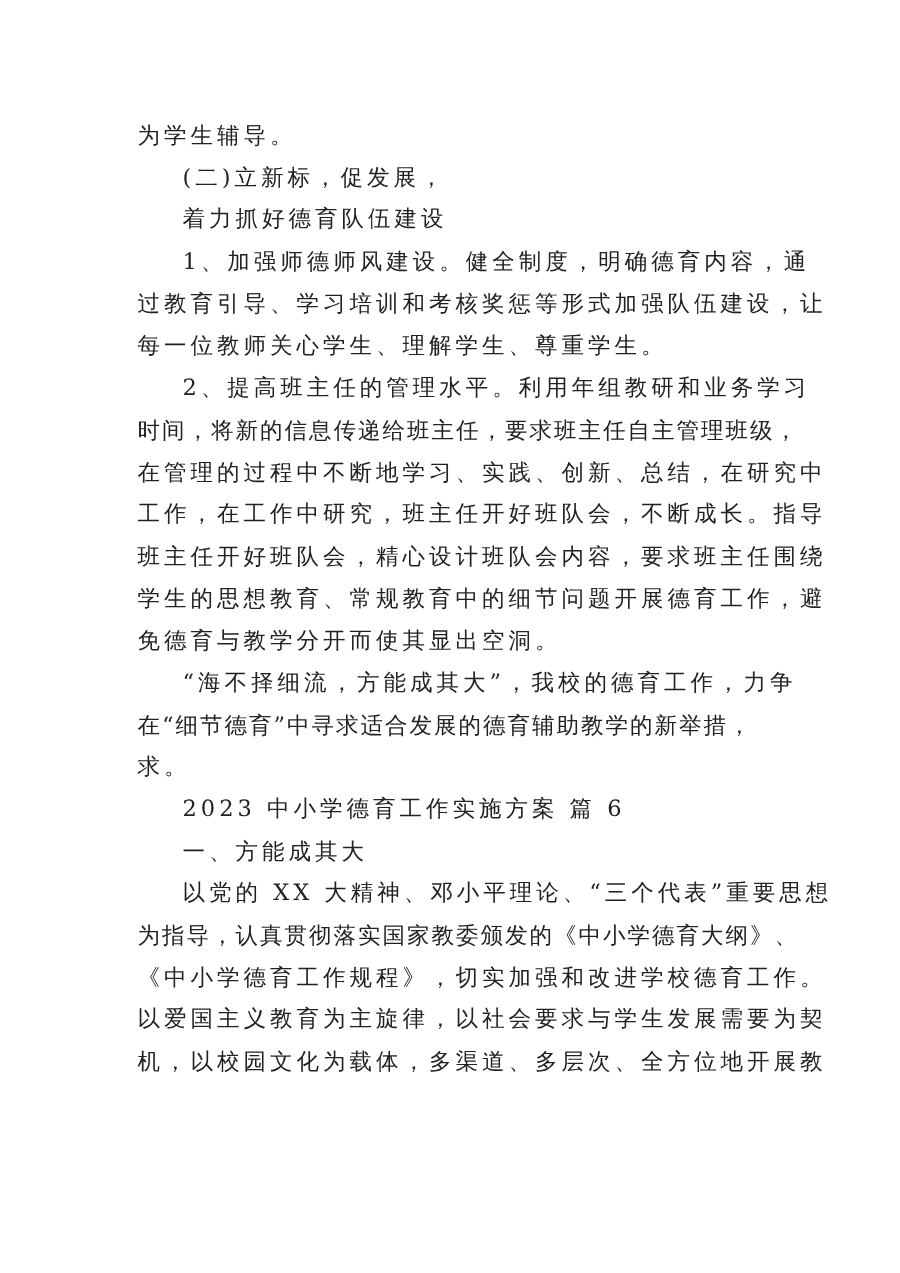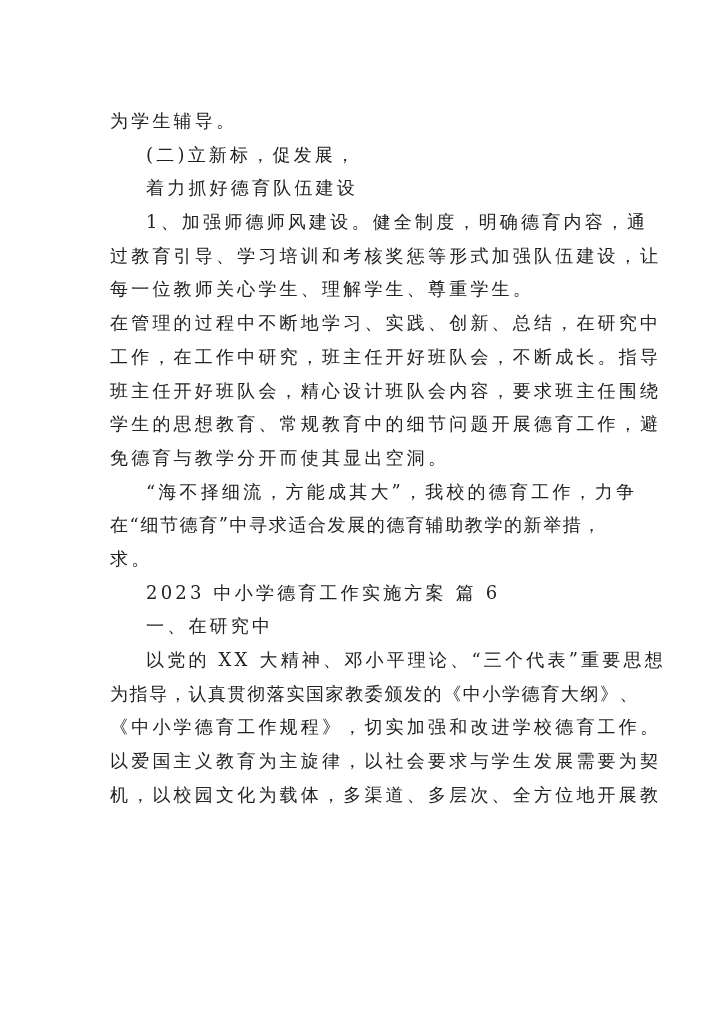--- a/index.html
+++ b/index.html
@@ -11,21 +11,21 @@
       width: 720px;
       height: 1018px;
       position: relative;
       overflow: hidden;
       font-family: "DejaVu Serif", "Liberation Serif", serif;
       color: #1a1a1a;
     }
     .page {
       position: absolute;
       left: 110px;
-      top: 104px;
+      top: 92px;
       width: 500px;
     }
     .line {
       height: 33.7px;
       line-height: 33.7px;
       font-size: 18px;
       letter-spacing: 3.2px;
       white-space: nowrap;
       color: #222222;
     }
@@ -35,28 +35,30 @@
 </head>
 <body>
 
 <div class="page">
   <div class="line">为学生辅导。</div>
   <div class="line indent">(二)立新标，促发展，</div>
   <div class="line indent">着力抓好德育队伍建设</div>
   <div class="line indent">1、加强师德师风建设。健全制度，明确德育内容，通</div>
   <div class="line">过教育引导、学习培训和考核奖惩等形式加强队伍建设，让</div>
   <div class="line">每一位教师关心学生、理解学生、尊重学生。</div>
+  <div class="line indent">2、提高班主任的管理水平。利用年组教研和业务学习</div>
+  <div class="line tight">时间，将新的信息传递给班主任，要求班主任自主管理班级，</div>
   <div class="line">在管理的过程中不断地学习、实践、创新、总结，在研究中</div>
   <div class="line">工作，在工作中研究，班主任开好班队会，不断成长。指导</div>
   <div class="line">班主任开好班队会，精心设计班队会内容，要求班主任围绕</div>
   <div class="line">学生的思想教育、常规教育中的细节问题开展德育工作，避</div>
   <div class="line">免德育与教学分开而使其显出空洞。</div>
   <div class="line indent">“海不择细流，方能成其大”，我校的德育工作，力争</div>
   <div class="line tight">在“细节德育”中寻求适合发展的德育辅助教学的新举措，</div>
   <div class="line">求。</div>
   <div class="line indent">2023 中小学德育工作实施方案 篇 6</div>
-  <div class="line indent">一、在研究中</div>
+  <div class="line indent">一、方能成其大</div>
   <div class="line indent">以党的 XX 大精神、邓小平理论、“三个代表”重要思想</div>
   <div class="line tight">为指导，认真贯彻落实国家教委颁发的《中小学德育大纲》、</div>
   <div class="line">《中小学德育工作规程》，切实加强和改进学校德育工作。</div>
   <div class="line">以爱国主义教育为主旋律，以社会要求与学生发展需要为契</div>
   <div class="line">机，以校园文化为载体，多渠道、多层次、全方位地开展教</div>
 </div>
 
 </body></html>

